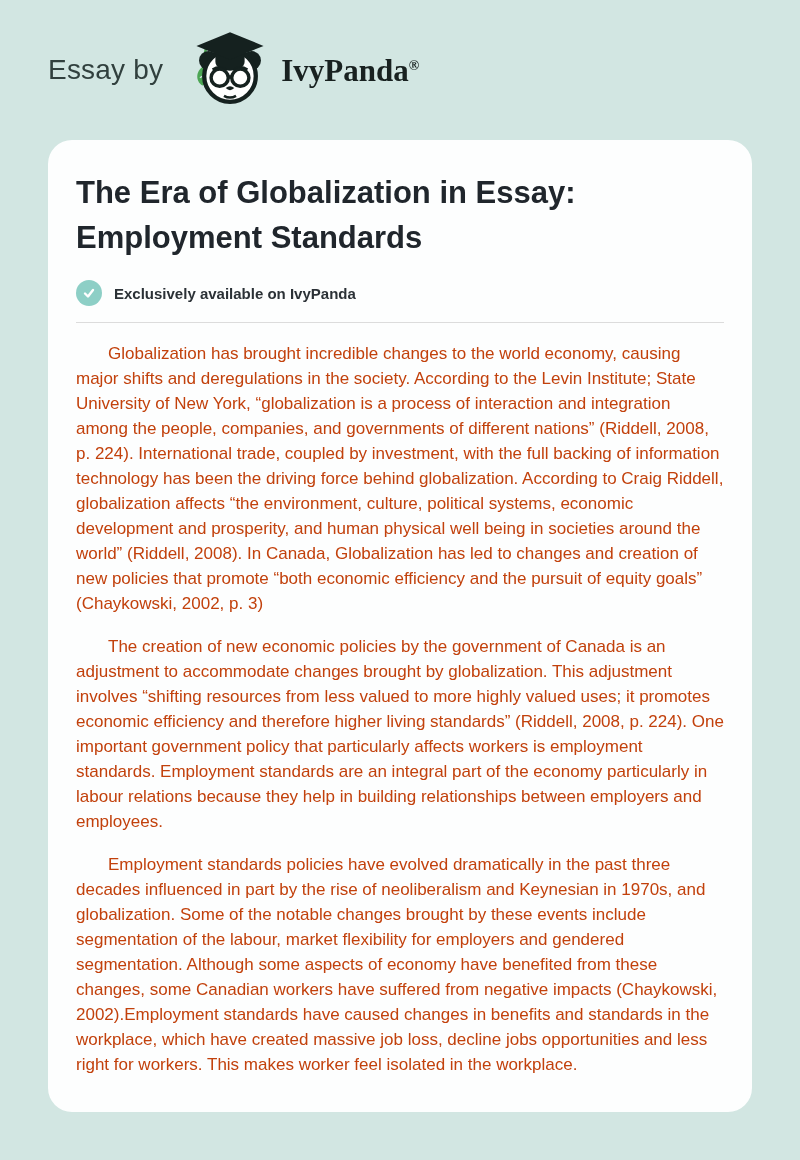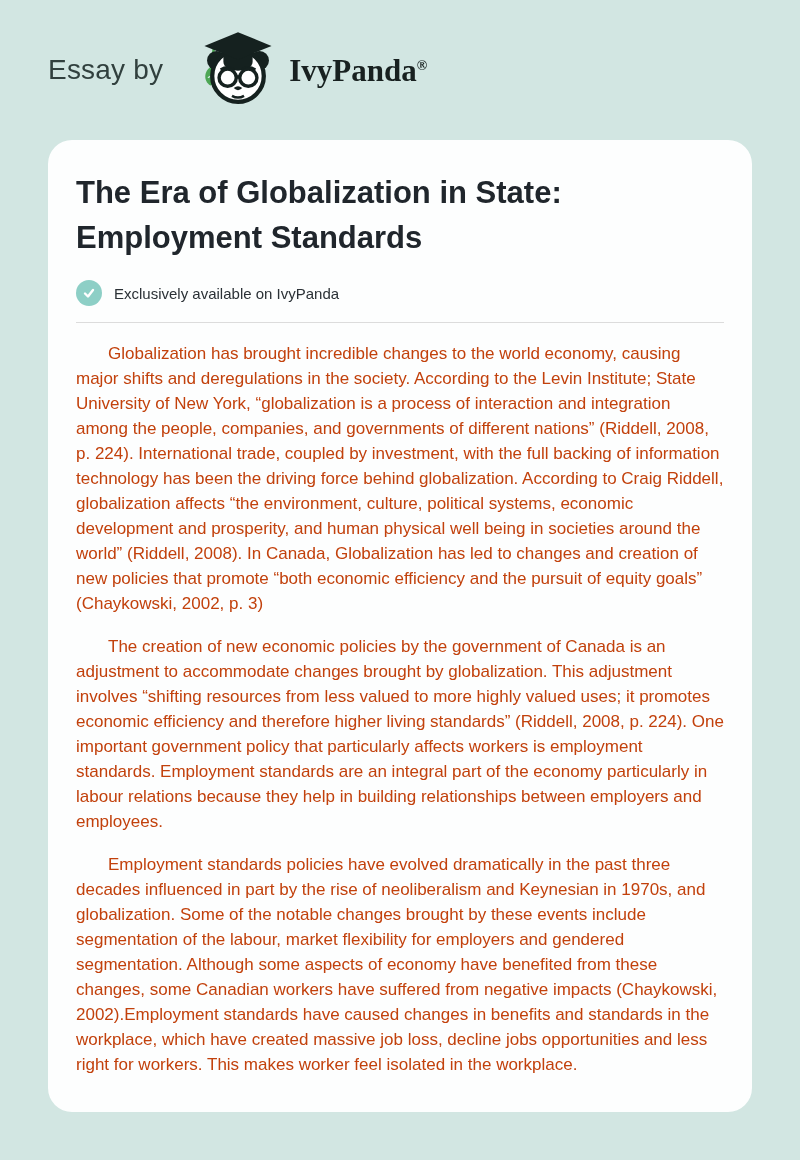--- a/index.html
+++ b/index.html
@@ -9,21 +9,21 @@
     background: #d2e6e2;
     font-family: "Liberation Sans", sans-serif;
     overflow: hidden;
   }
   
   .page-header {
     height: 140px;
     display: flex;
     align-items: center;
     padding-left: 48px;
-    gap: 32px;
+    gap: 24px;
   }
   .essay-by {
     font-size: 28px;
     color: #31403e;
     letter-spacing: 0.2px;
   }
   .logo-link {
     display: flex;
     align-items: center;
     gap: 8px;
@@ -70,21 +70,21 @@
     width: 26px; height: 26px;
     border-radius: 50%;
     background: #8dcfc6;
     display: flex;
     align-items: center;
     justify-content: center;
     flex: 0 0 auto;
   }
   .badge-label {
     font-size: 15px;
-    font-weight: 400;
+    font-weight: 700;
     color: #2b3136;
   }
   .divider {
     border: none;
     border-top: 1px solid #dcdcdc;
     margin: 16px 0 0 0;
   }
   .essay-body { margin-top: 18px; }
   .essay-body p.para {
     margin: 0 0 18px 0;
@@ -127,21 +127,21 @@
         <path d="M45 71 Q50 76 55 71 Q50 67 45 71 Z" fill="#15211f"></path>
         <path d="M43 80 Q50 84 57 80" fill="none" stroke="#15211f" stroke-width="3"></path>
       </svg>
     </span>
     <span class="brand"><span>IvyPanda</span><sup>®</sup></span>
   </a>
 </div>
 
 <div class="essay-card">
 
-  <h1 class="essay-title">The Era of Globalization in State: Employment Standards</h1>
+  <h1 class="essay-title">The Era of Globalization in Essay: Employment Standards</h1>
 
   <div class="badge-row">
     <span class="check-circle">
       <svg width="14" height="14" viewBox="0 0 14 14" aria-hidden="true">
         <polyline points="3,7.5 6,10.5 11,4" fill="none" stroke="#ffffff" stroke-width="2.4" stroke-linecap="round" stroke-linejoin="round"></polyline>
       </svg>
     </span>
     <span class="badge-label">Exclusively available on IvyPanda</span>
   </div>
 

